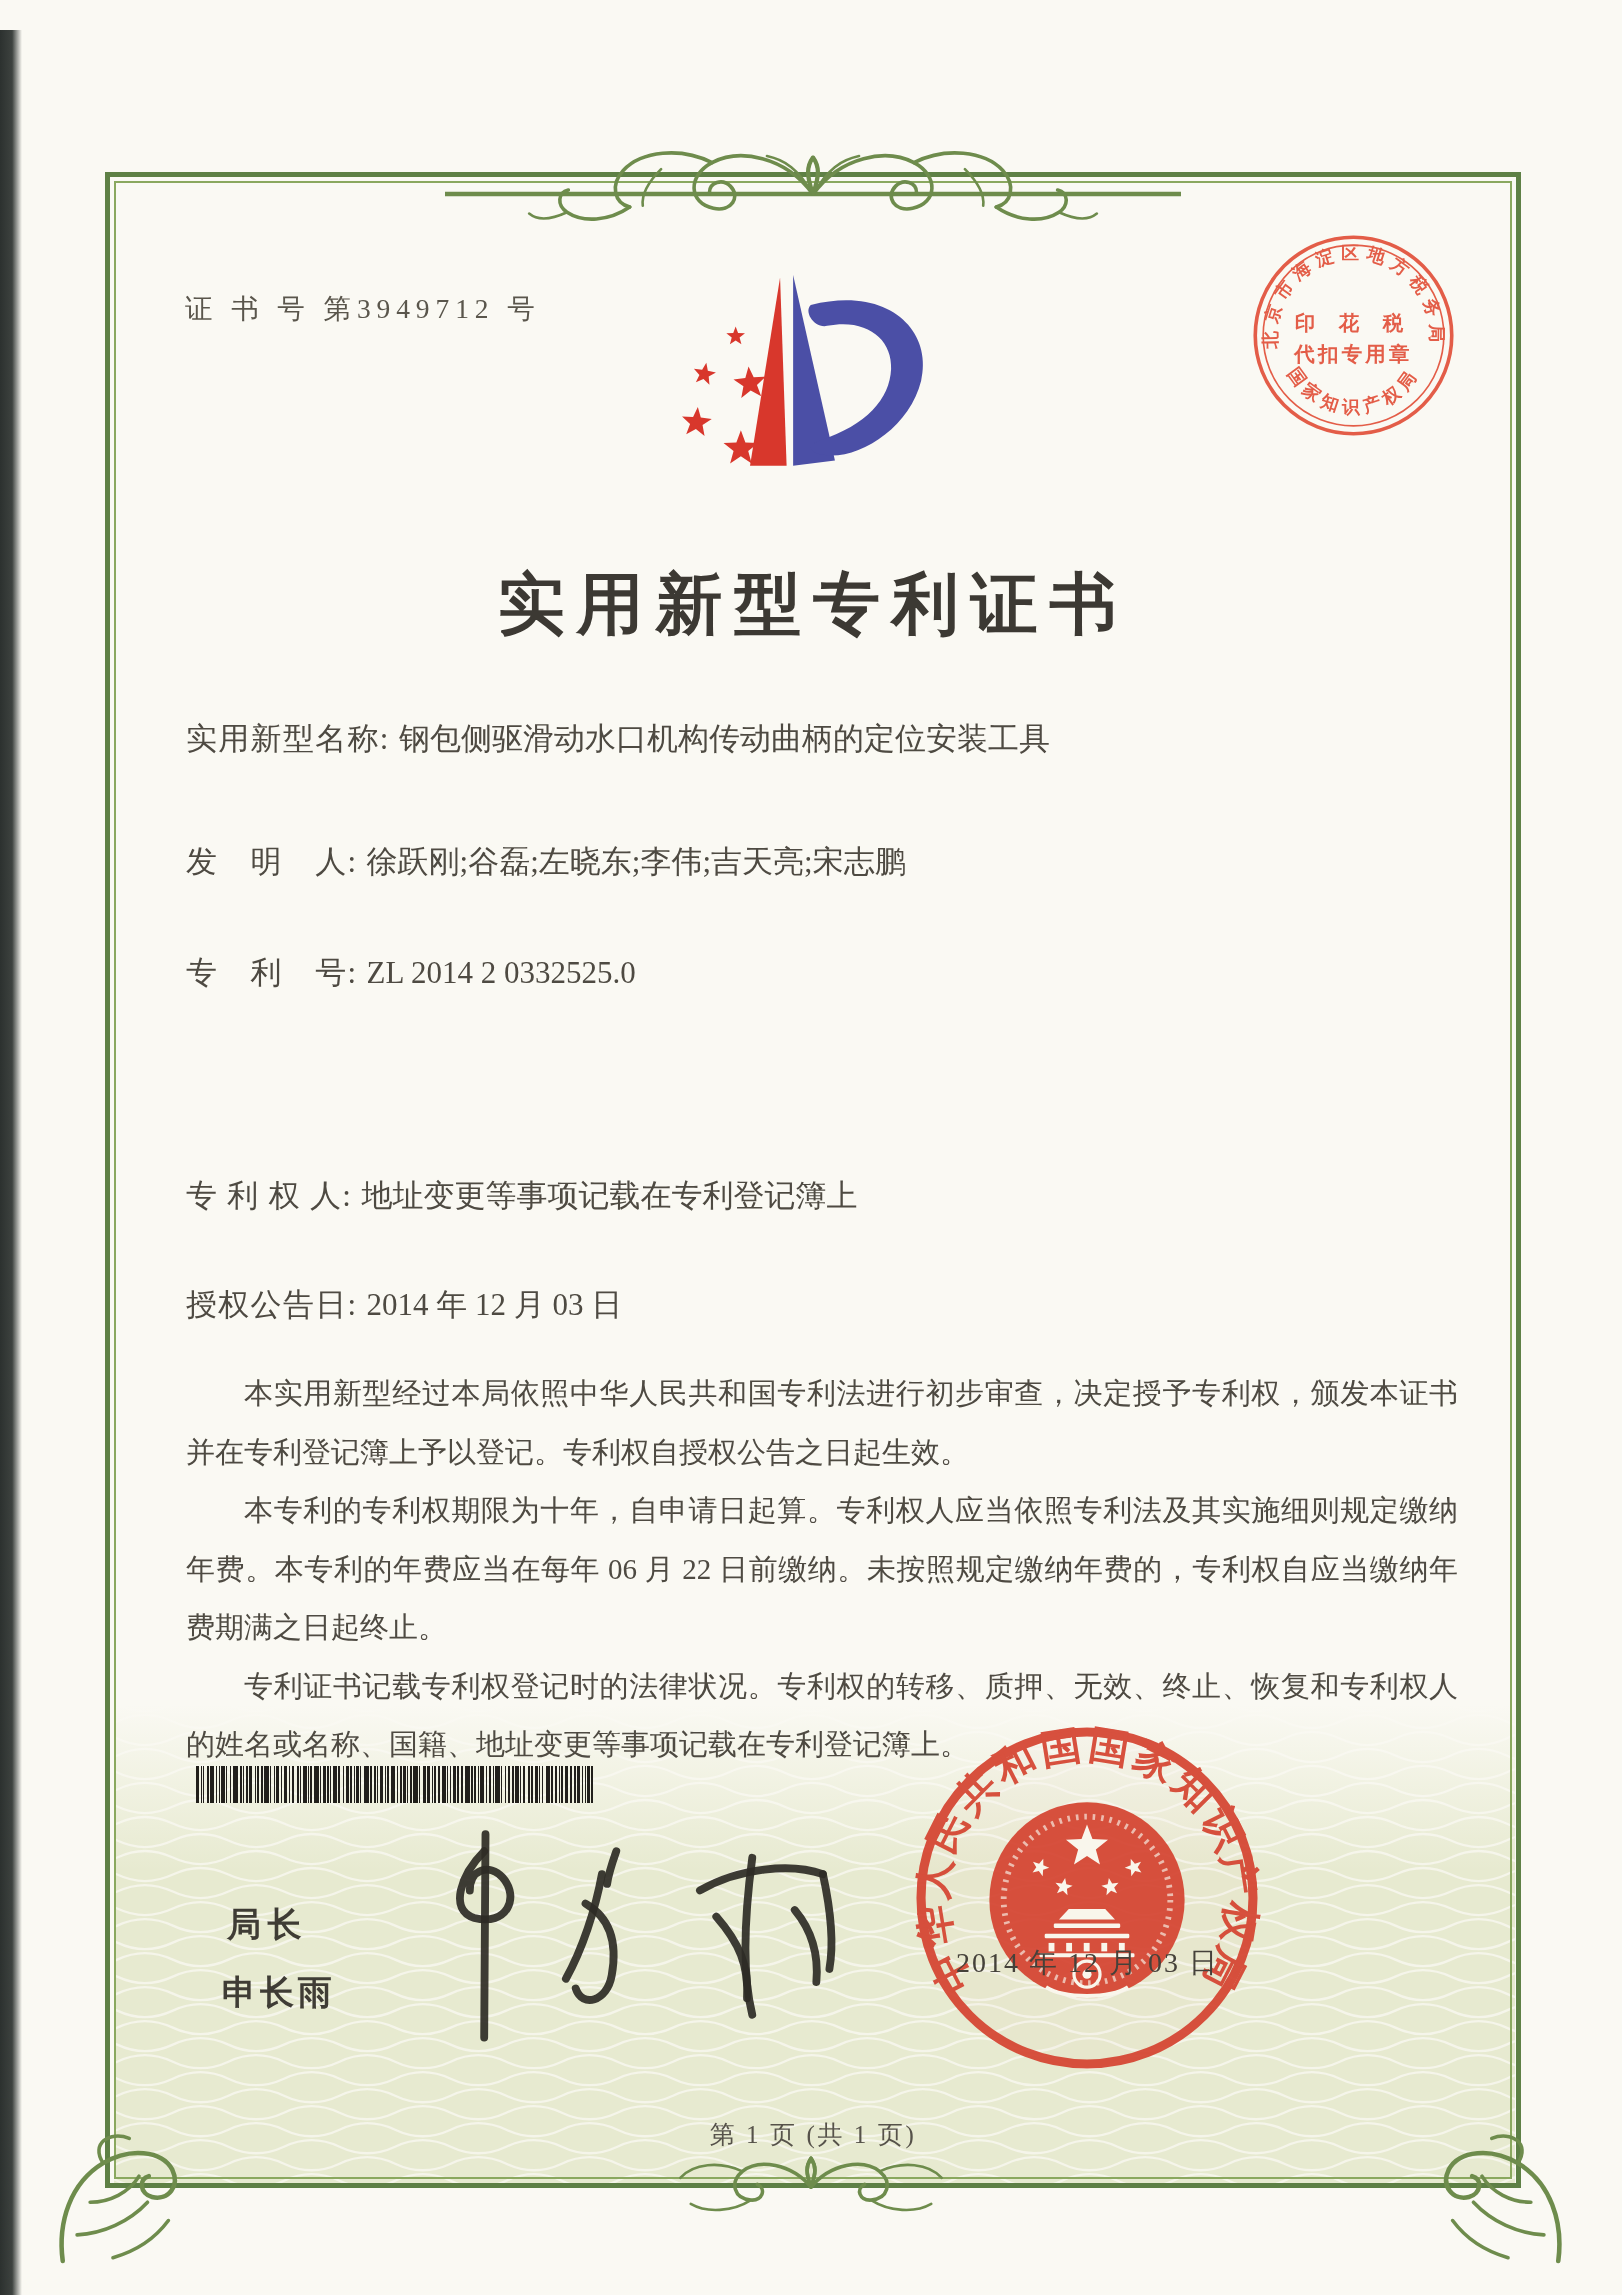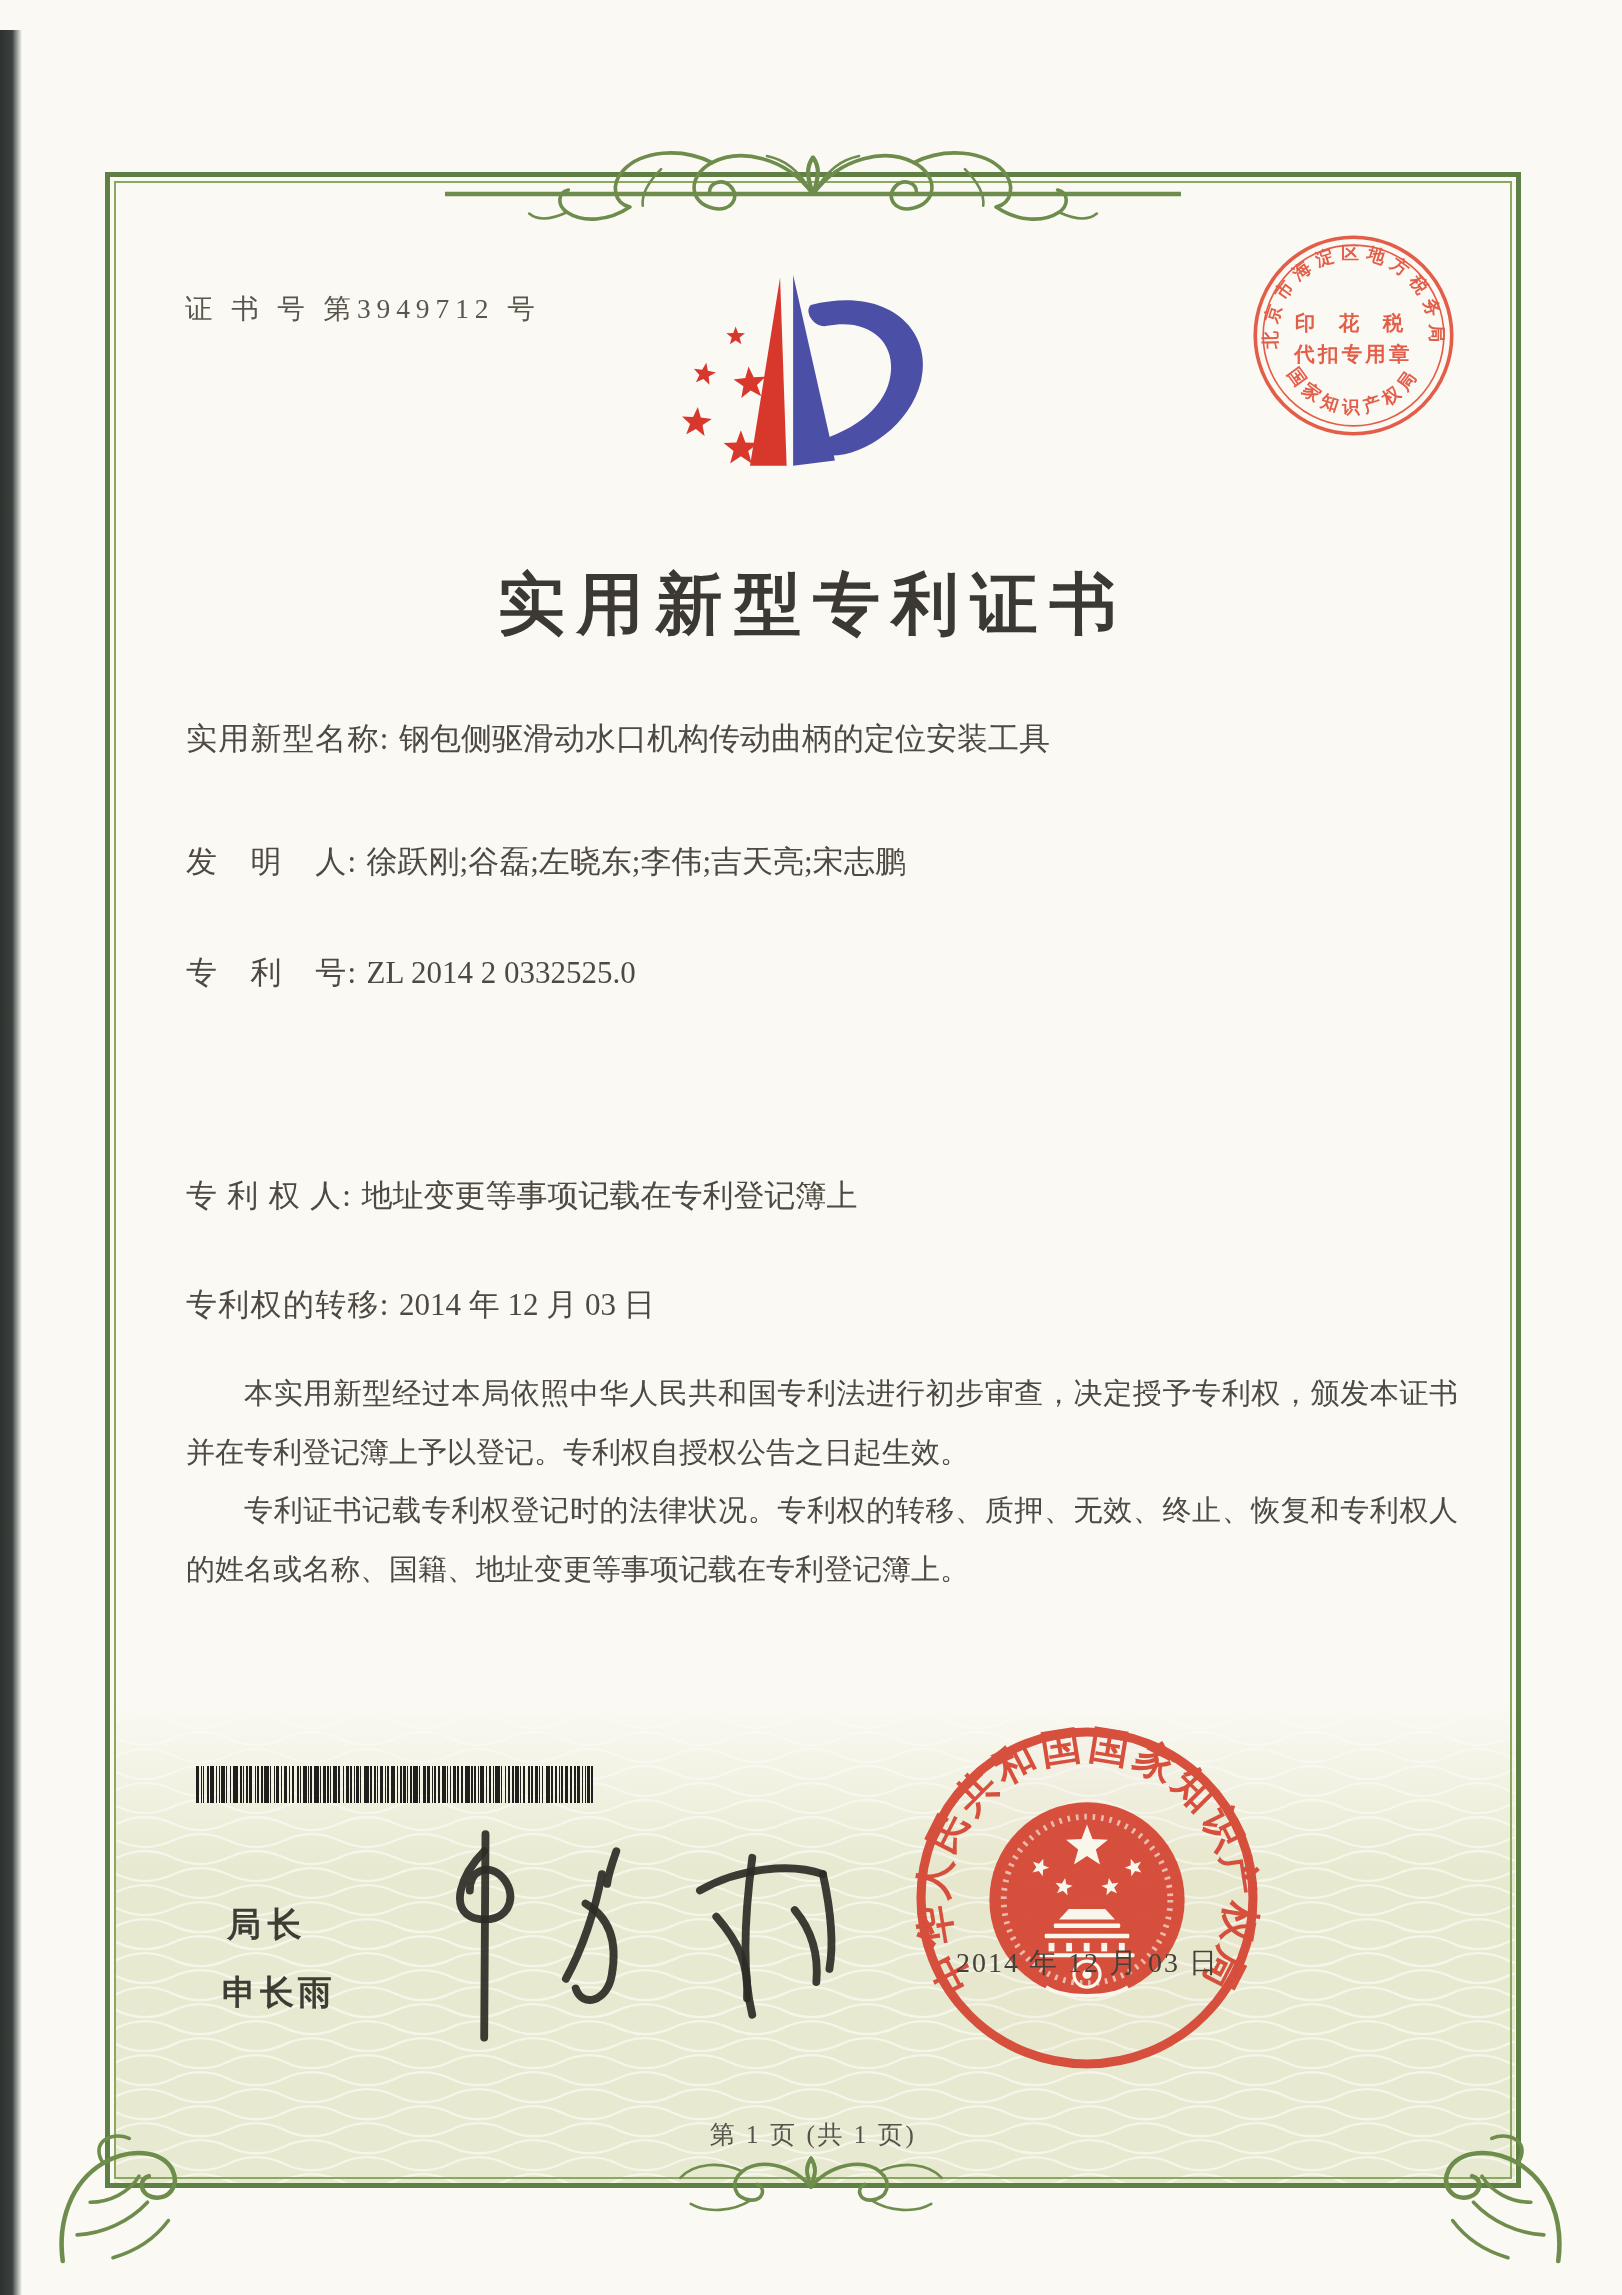--- a/index.html
+++ b/index.html
@@ -199,25 +199,26 @@
   <div class="field" style="top:718px">
     <span class="lab">实用新型名称:</span><span class="val">钢包侧驱滑动水口机构传动曲柄的定位安装工具</span>
   </div>
   <div class="field" style="top:952px">
     <span class="lab">专　利　号:</span><span class="val">ZL 2014 2 0332525.0</span>
   </div>
   <div class="field" style="top:1175px">
     <span class="lab">专 利 权 人:</span><span class="val">地址变更等事项记载在专利登记簿上</span>
   </div>
   <div class="field" style="top:1284px">
-    <span class="lab">专利权的转移:</span><span class="val">2014 年 12 月 03 日</span>
+    <span class="lab">授权公告日:</span><span class="val">2014 年 12 月 03 日</span>
   </div>
 
   <div class="paras">
     <p>本实用新型经过本局依照中华人民共和国专利法进行初步审查，决定授予专利权，颁发本证书并在专利登记簿上予以登记。专利权自授权公告之日起生效。</p>
+    <p>本专利的专利权期限为十年，自申请日起算。专利权人应当依照专利法及其实施细则规定缴纳年费。本专利的年费应当在每年 06 月 22 日前缴纳。未按照规定缴纳年费的，专利权自应当缴纳年费期满之日起终止。</p>
     <p>专利证书记载专利权登记时的法律状况。专利权的转移、质押、无效、终止、恢复和专利权人的姓名或名称、国籍、地址变更等事项记载在专利登记簿上。</p>
   </div>
 
   <div class="barcode" id="barcode"><i style="width:2.6px;margin-right:2px"></i><i style="width:1.3px;margin-right:1.3px"></i><i style="width:1.3px;margin-right:2.6px"></i><i style="width:2px;margin-right:1.3px"></i><i style="width:3.9px;margin-right:1.3px"></i><i style="width:1.3px;margin-right:2px"></i><i style="width:1.3px;margin-right:1.3px"></i><i style="width:3.3px;margin-right:1.3px"></i><i style="width:1.3px;margin-right:2.6px"></i><i style="width:1.3px;margin-right:2px"></i><i style="width:5.2px;margin-right:1.3px"></i><i style="width:2px;margin-right:1.3px"></i><i style="width:1.3px;margin-right:2px"></i><i style="width:1.3px;margin-right:1.3px"></i><i style="width:3.3px;margin-right:2.6px"></i><i style="width:1.3px;margin-right:1.3px"></i><i style="width:2px;margin-right:2px"></i><i style="width:1.3px;margin-right:1.3px"></i><i style="width:4.6px;margin-right:1.3px"></i><i style="width:1.3px;margin-right:2.6px"></i><i style="width:1.3px;margin-right:1.3px"></i><i style="width:2.6px;margin-right:2px"></i><i style="width:1.3px;margin-right:1.3px"></i><i style="width:3.9px;margin-right:1.3px"></i><i style="width:1.3px;margin-right:2px"></i><i style="width:2px;margin-right:2.6px"></i><i style="width:2px;margin-right:1.3px"></i><i style="width:1.3px;margin-right:2px"></i><i style="width:3.3px;margin-right:1.3px"></i><i style="width:1.3px;margin-right:1.3px"></i><i style="width:1.3px;margin-right:2.6px"></i><i style="width:4.6px;margin-right:1.3px"></i><i style="width:1.3px;margin-right:2px"></i><i style="width:2.6px;margin-right:1.3px"></i><i style="width:1.3px;margin-right:1.3px"></i><i style="width:1.3px;margin-right:2px"></i><i style="width:3.9px;margin-right:1.3px"></i><i style="width:2px;margin-right:2.6px"></i><i style="width:1.3px;margin-right:1.3px"></i><i style="width:3.3px;margin-right:1.3px"></i><i style="width:1.3px;margin-right:2px"></i><i style="width:1.3px;margin-right:1.3px"></i><i style="width:2.6px;margin-right:1.3px"></i><i style="width:1.3px;margin-right:2.6px"></i><i style="width:5.2px;margin-right:1.3px"></i><i style="width:1.3px;margin-right:2px"></i><i style="width:2px;margin-right:1.3px"></i><i style="width:1.3px;margin-right:1.3px"></i><i style="width:3.3px;margin-right:2px"></i><i style="width:1.3px;margin-right:1.3px"></i><i style="width:1.3px;margin-right:2.6px"></i><i style="width:3.9px;margin-right:1.3px"></i><i style="width:1.3px;margin-right:2px"></i><i style="width:2px;margin-right:1.3px"></i><i style="width:2.6px;margin-right:1.3px"></i><i style="width:1.3px;margin-right:2px"></i><i style="width:1.3px;margin-right:1.3px"></i><i style="width:4.6px;margin-right:1.3px"></i><i style="width:1.3px;margin-right:2.6px"></i><i style="width:3.3px;margin-right:1.3px"></i><i style="width:2.6px;margin-right:2px"></i><i style="width:1.3px;margin-right:1.3px"></i><i style="width:1.3px;margin-right:2.6px"></i><i style="width:2px;margin-right:1.3px"></i><i style="width:3.9px;margin-right:1.3px"></i><i style="width:1.3px;margin-right:2px"></i><i style="width:1.3px;margin-right:1.3px"></i><i style="width:3.3px;margin-right:1.3px"></i><i style="width:1.3px;margin-right:2.6px"></i><i style="width:1.3px;margin-right:2px"></i><i style="width:5.2px;margin-right:1.3px"></i><i style="width:2px;margin-right:1.3px"></i><i style="width:1.3px;margin-right:2px"></i><i style="width:1.3px;margin-right:1.3px"></i><i style="width:3.3px;margin-right:2.6px"></i><i style="width:1.3px;margin-right:1.3px"></i><i style="width:2px;margin-right:2px"></i><i style="width:1.3px;margin-right:1.3px"></i><i style="width:4.6px;margin-right:1.3px"></i><i style="width:1.3px;margin-right:2.6px"></i><i style="width:1.3px;margin-right:1.3px"></i><i style="width:2.6px;margin-right:2px"></i><i style="width:1.3px;margin-right:1.3px"></i><i style="width:3.9px;margin-right:1.3px"></i><i style="width:1.3px;margin-right:2px"></i><i style="width:2px;margin-right:2.6px"></i><i style="width:2px;margin-right:1.3px"></i><i style="width:1.3px;margin-right:2px"></i><i style="width:3.3px;margin-right:1.3px"></i><i style="width:1.3px;margin-right:1.3px"></i><i style="width:1.3px;margin-right:2.6px"></i><i style="width:4.6px;margin-right:1.3px"></i><i style="width:1.3px;margin-right:2px"></i><i style="width:2.6px;margin-right:1.3px"></i><i style="width:1.3px;margin-right:1.3px"></i><i style="width:1.3px;margin-right:2px"></i><i style="width:3.9px;margin-right:1.3px"></i><i style="width:2px;margin-right:2.6px"></i><i style="width:1.3px;margin-right:1.3px"></i><i style="width:3.3px;margin-right:1.3px"></i><i style="width:1.3px;margin-right:2px"></i><i style="width:1.3px;margin-right:1.3px"></i><i style="width:2.6px;margin-right:1.3px"></i><i style="width:1.3px;margin-right:2.6px"></i></div>
 
   <div class="director-title">局长</div>
   <div class="director-name">申长雨</div>
 
   <svg class="sig" viewBox="0 0 720 390">
     <path d="M150,60 C115,95 95,150 135,162 C185,175 205,130 178,100 C158,78 128,88 128,120"></path>

